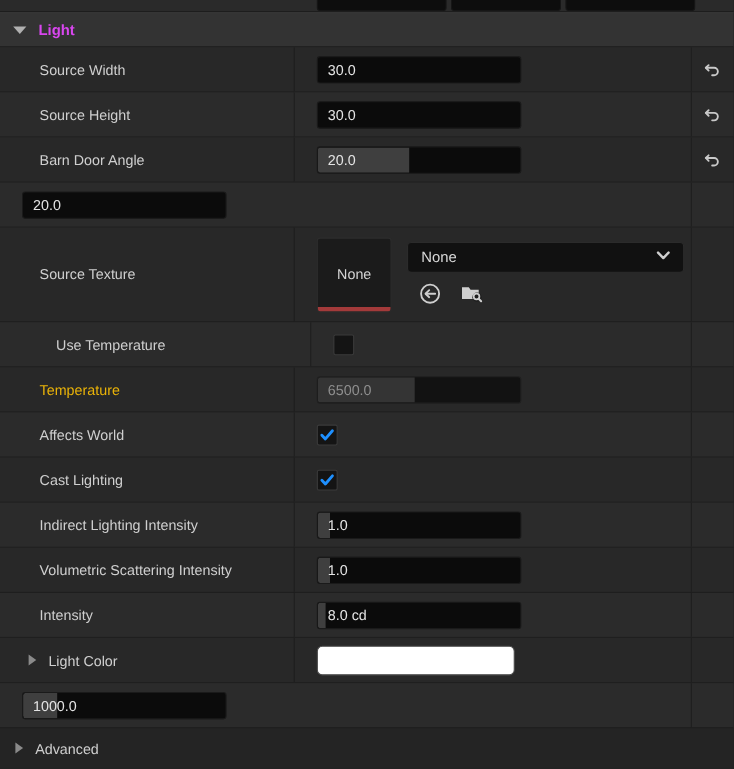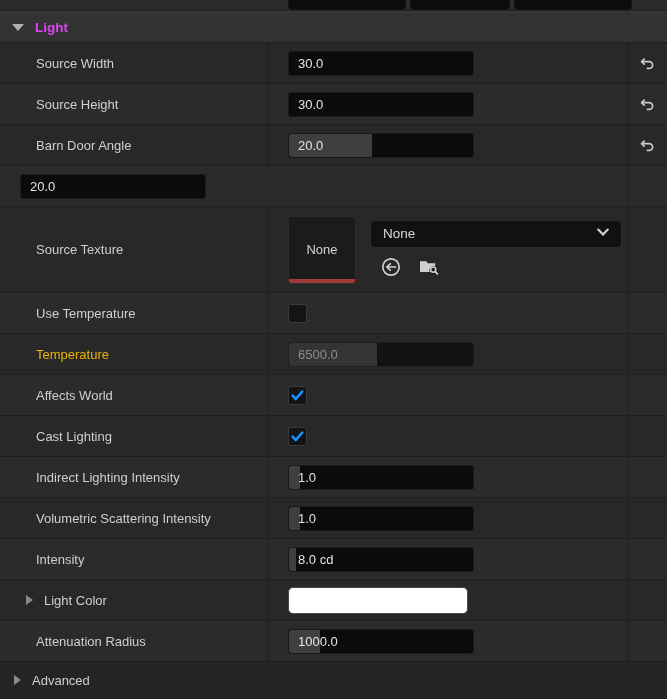--- a/index.html
+++ b/index.html
@@ -335,21 +335,21 @@
                   <circle cx="15.6" cy="14.2" r="4.2" fill="#1e1e1e"></circle>
                   <circle cx="15.2" cy="13.6" r="2.6" stroke="#cfcfcf" stroke-width="1.6" fill="none"></circle>
                   <path d="M17.2 15.6 L19.4 17.9" stroke="#cfcfcf" stroke-width="1.8" stroke-linecap="round"></path>
                 </svg>
               </span>
             </div>
           </div>
         </div>
         <div class="row-reset"></div>
       </div>
-      <div class="row alt" style="height: 41px;">
+      <div class="row alt" style="height: 41px; padding-left: 15px;">
         <div class="row-label">
           <span class="lbltext">Use Temperature</span>
         </div>
         <div class="row-value">
           <div class="checkbox unchecked"></div>
         </div>
         <div class="row-reset"></div>
       </div>
       <div class="row" style="height: 41px;">
         <div class="row-label disabled">
@@ -433,23 +433,20 @@
         <div class="row-label has-tri">
           <span class="tri-right"></span>
           <span class="lbltext">Light Color</span>
         </div>
         <div class="row-value">
           <div class="colorswatch" style="background:#ffffff"></div>
         </div>
         <div class="row-reset"></div>
       </div>
       <div class="row alt" style="height: 41px;">
-        <div class="row-label">
-          <span class="lbltext">Attenuation Radius</span>
-        </div>
         <div class="row-value">
           <div class="numfield">
             <div class="fill" style="width:17%"></div>
             <span class="txt">1000.0</span>
           </div>
         </div>
         <div class="row-reset"></div>
       </div>
     </div>
 

